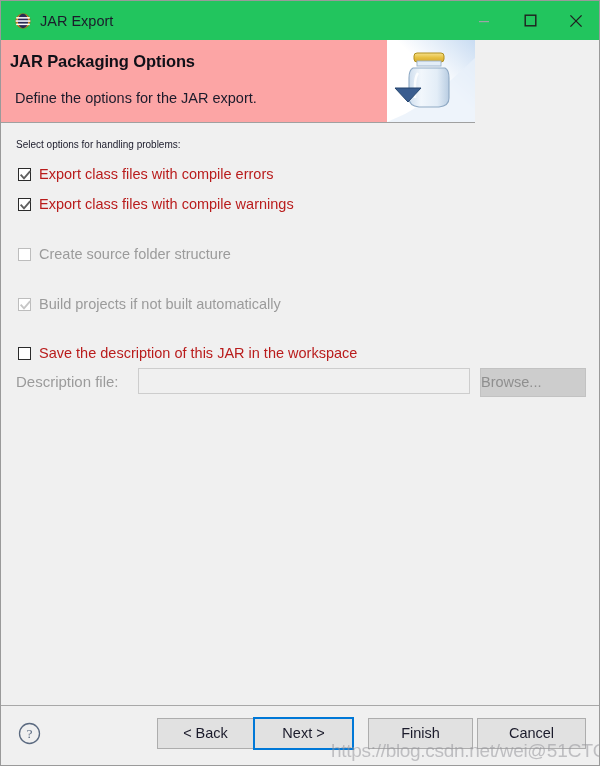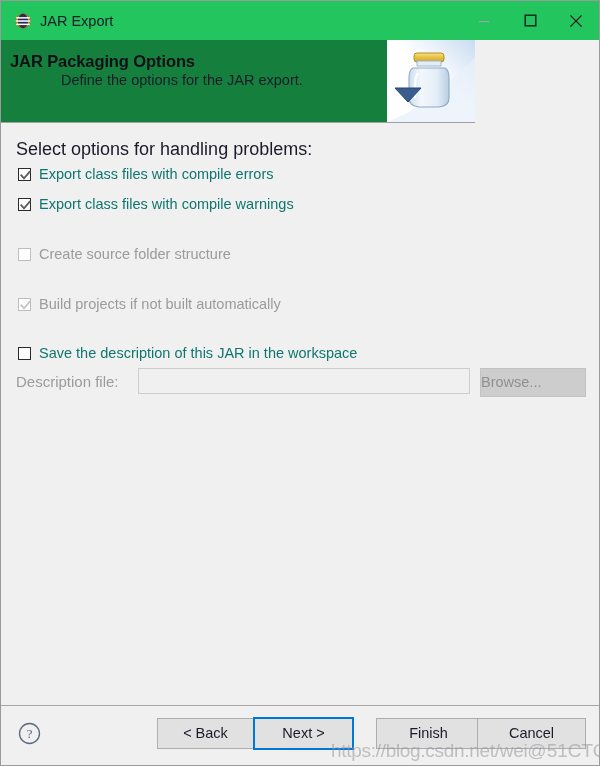--- a/index.html
+++ b/index.html
@@ -60,58 +60,57 @@
     padding: 0;
   }
   .win-btn svg { display: block; }
 
   
   .header {
     position: absolute;
     left: 0; top: 39px;
     width: 474px;
     height: 83px;
-    background: #15803d;
+    background: #fca5a5;
     border-bottom: 1px solid #a0a0a0;
     box-sizing: border-box;
   }
   .header-title {
     position: absolute;
     left: 9px; top: 12px;
     font-size: 16.5px;
     font-weight: bold;
     color: #101018;
     letter-spacing: -0.1px;
   }
   .header-desc {
     position: absolute;
-    left: 14px; top: 32px;
+    left: 14px; top: 50px;
     font-size: 14.5px;
     color: #1b1b2b;
-    margin-left: 46px;
   }
   .header-art {
     position: absolute;
     right: 0; top: 0;
     width: 88px; height: 82px;
     overflow: hidden;
   }
 
   
   .body {
     position: absolute;
     left: 0; top: 123px;
     width: 598px;
     height: 581px;
     background: #f0f0f0;
   }
   .section-label {
     position: absolute;
     left: 15px; top: 15px;
-    font-size: 18px;
+    font-size: 10px;
     color: #1b1b2b;
   }
   .opt-row {
     position: absolute;
     left: 17px;
     display: flex;
     align-items: center;
     height: 20px;
   }
   .cb {
@@ -126,21 +125,21 @@
     border-color: #bdbdbd;
     background: #ffffff;
   }
   .cb svg {
     position: absolute;
     left: 0; top: 0;
   }
   .opt-label {
     margin-left: 8px;
     font-size: 14.5px;
-    color: #0f766e;
+    color: #b91c1c;
     white-space: nowrap;
   }
   .opt-label.disabled { color: #9b9b9b; }
 
   .descfile-row {
     position: absolute;
     left: 15px; top: 244px;
     width: 570px;
     height: 28px;
   }
@@ -204,21 +203,21 @@
     font-size: 14.5px;
     color: #1b1b2b;
     text-align: center;
     line-height: 29px;
     padding: 0;
     white-space: nowrap;
   }
   .btn-back   { left: 156px;  width: 97px; }
   .btn-next   { left: 252px;  width: 101px; height: 33px; top: 11px;
                 border: 2px solid #0078d7; line-height: 29px; }
-  .btn-finish { left: 375px;  width: 105px; }
+  .btn-finish { left: 367px;  width: 105px; }
   .btn-cancel { left: 476px;  width: 109px; }
 
   
   .watermark {
     position: absolute;
     left: 330px; top: 737px;
     font-size: 19px;
     color: rgba(150,150,155,0.55);
     white-space: nowrap;
     font-family: "Liberation Sans", sans-serif;

